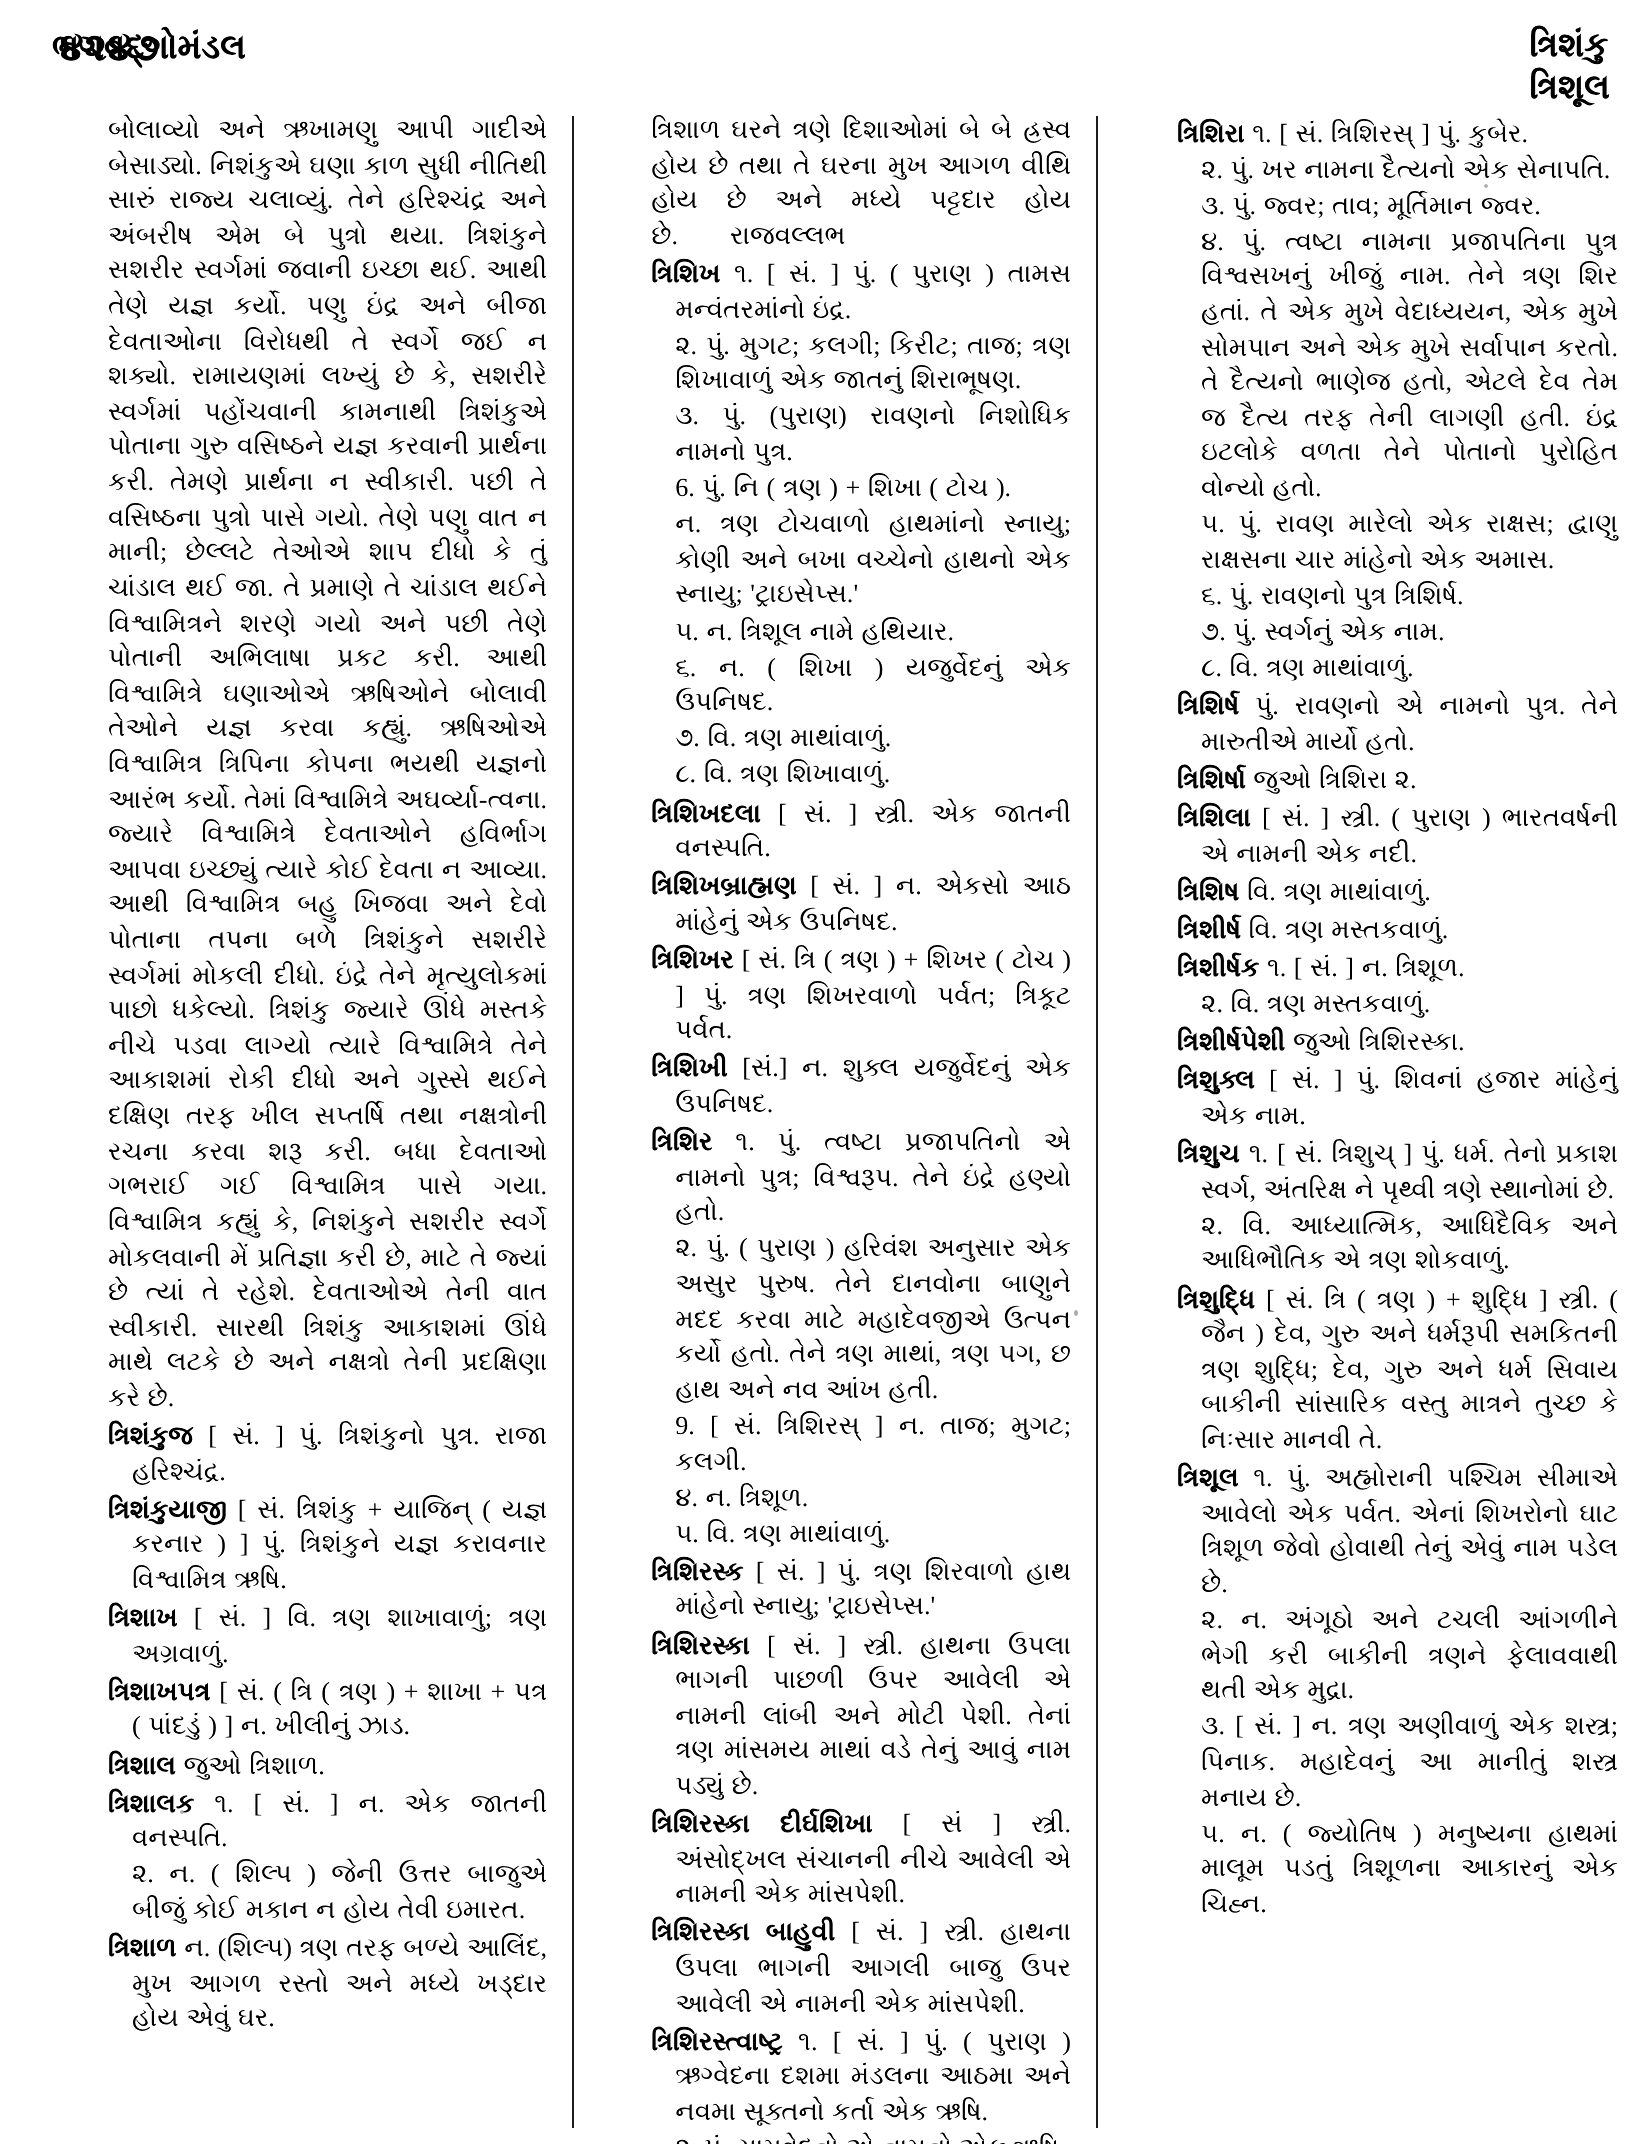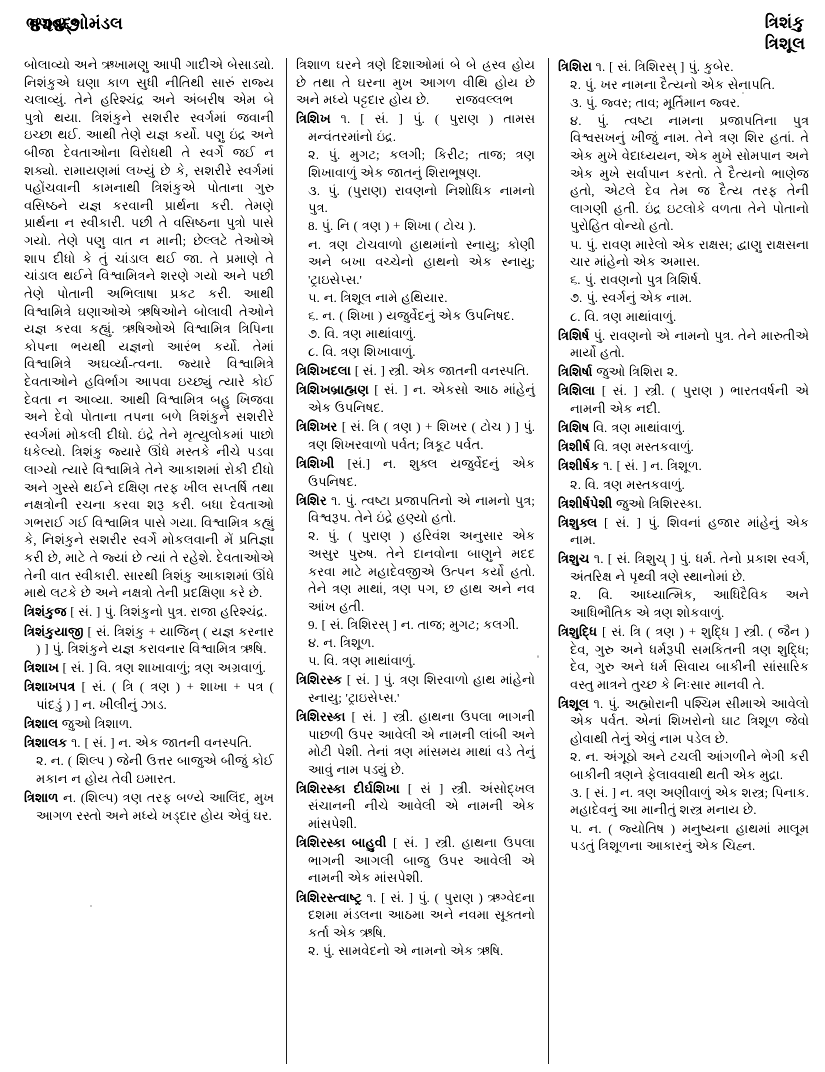--- a/index.html
+++ b/index.html
@@ -84,20 +84,21 @@
     top: 56px;
     left: 24px;
     right: 16px;
     bottom: 8px;
     display: flex;
     z-index: 2;
   }
   .col {
     position: relative;
     box-sizing: border-box;
+    margin-left: 30px;
   }
   .col-left   { width: 262px; padding-right: 11px; }
   .col-mid    { width: 262px; padding-left: 11px; padding-right: 11px; }
   .col-right  { width: 264px; padding-left: 12px; }
   .rule {
     position: absolute;
     top: 2px;
     bottom: 0;
     width: 0;
     border-left: 1px solid #2b2b2b;
@@ -167,21 +168,21 @@
         <p class="block entry"><span class="hw">ત્રિશાલ</span> <span>જુઓ ત્રિશાળ.</span></p>
         <p class="block entry"><span class="hw">ત્રિશાલક</span> <span>૧. [ સં. ] ન. એક જાતની વનસ્પતિ.</span></p>
         <p class="block sense"><span>૨. ન. ( શિલ્પ ) જેની ઉત્તર બાજુએ બીજું કોઈ મકાન ન હોય તેવી ઇમારત.</span></p>
         <p class="block entry"><span class="hw">ત્રિશાળ</span> <span>ન. (શિલ્પ) ત્રણ તરફ બળ્યે આલિંદ, મુખ આગળ રસ્તો અને મધ્યે ખડ્દાર હોય એવું ઘર.</span></p>
       </div>
     <div class="col col-mid" id="col-mid">
         <p class="block cont"><span>ત્રિશાળ ઘરને ત્રણે દિશાઓમાં બે બે હ્રસ્વ હોય છે તથા તે ઘરના મુખ આગળ વીથિ હોય છે અને મધ્યે પટ્ટદાર હોય છે.</span><span style="margin-left: 26px;">રાજવલ્લભ</span></p>
         <p class="block entry"><span class="hw">ત્રિશિખ</span> <span>૧. [ સં. ] પું. ( પુરાણ ) તામસ મન્વંતરમાંનો ઇંદ્ર.</span></p>
         <p class="block sense"><span>૨. પું. મુગટ; કલગી; કિરીટ; તાજ; ત્રણ શિખાવાળું એક જાતનું શિરાભૂષણ.</span></p>
         <p class="block sense"><span>૩. પું. (પુરાણ) રાવણનો નિશોધિક નામનો પુત્ર.</span></p>
-        <p class="block sense"><span>8. પું. નિ ( ત્રણ ) + શિખા ( ટોચ ).</span></p>
+        <p class="block sense"><span>6. પું. નિ ( ત્રણ ) + શિખા ( ટોચ ).</span></p>
         <p class="block sense"><span>ન. ત્રણ ટોચવાળો હાથમાંનો સ્નાયુ; કોણી અને બખા વચ્ચેનો હાથનો એક સ્નાયુ; 'ટ્રાઇસેપ્સ.'</span></p>
         <p class="block sense"><span>૫. ન. ત્રિશૂલ નામે હથિયાર.</span></p>
         <p class="block sense"><span>૬. ન. ( શિખા ) યજુર્વેદનું એક ઉપનિષદ.</span></p>
         <p class="block sense"><span>૭. વિ. ત્રણ માથાંવાળું.</span></p>
         <p class="block sense"><span>૮. વિ. ત્રણ શિખાવાળું.</span></p>
         <p class="block entry"><span class="hw">ત્રિશિખદલા</span> <span>[ સં. ] સ્ત્રી. એક જાતની વનસ્પતિ.</span></p>
         <p class="block entry"><span class="hw">ત્રિશિખબ્રાહ્મણ</span> <span>[ સં. ] ન. એકસો આઠ માંહેનું એક ઉપનિષદ.</span></p>
         <p class="block entry"><span class="hw">ત્રિશિખર</span> <span>[ સં. ત્રિ ( ત્રણ ) + શિખર ( ટોચ ) ] પું. ત્રણ શિખરવાળો પર્વત; ત્રિકૂટ પર્વત.</span></p>
         <p class="block entry"><span class="hw">ત્રિશિખી</span> <span>[સં.] ન. શુક્લ યજુર્વેદનું એક ઉપનિષદ.</span></p>
         <p class="block entry"><span class="hw">ત્રિશિર</span> <span>૧. પું. ત્વષ્ટા પ્રજાપતિનો એ નામનો પુત્ર; વિશ્વરૂપ. તેને ઇંદ્રે હણ્યો હતો.</span></p>

